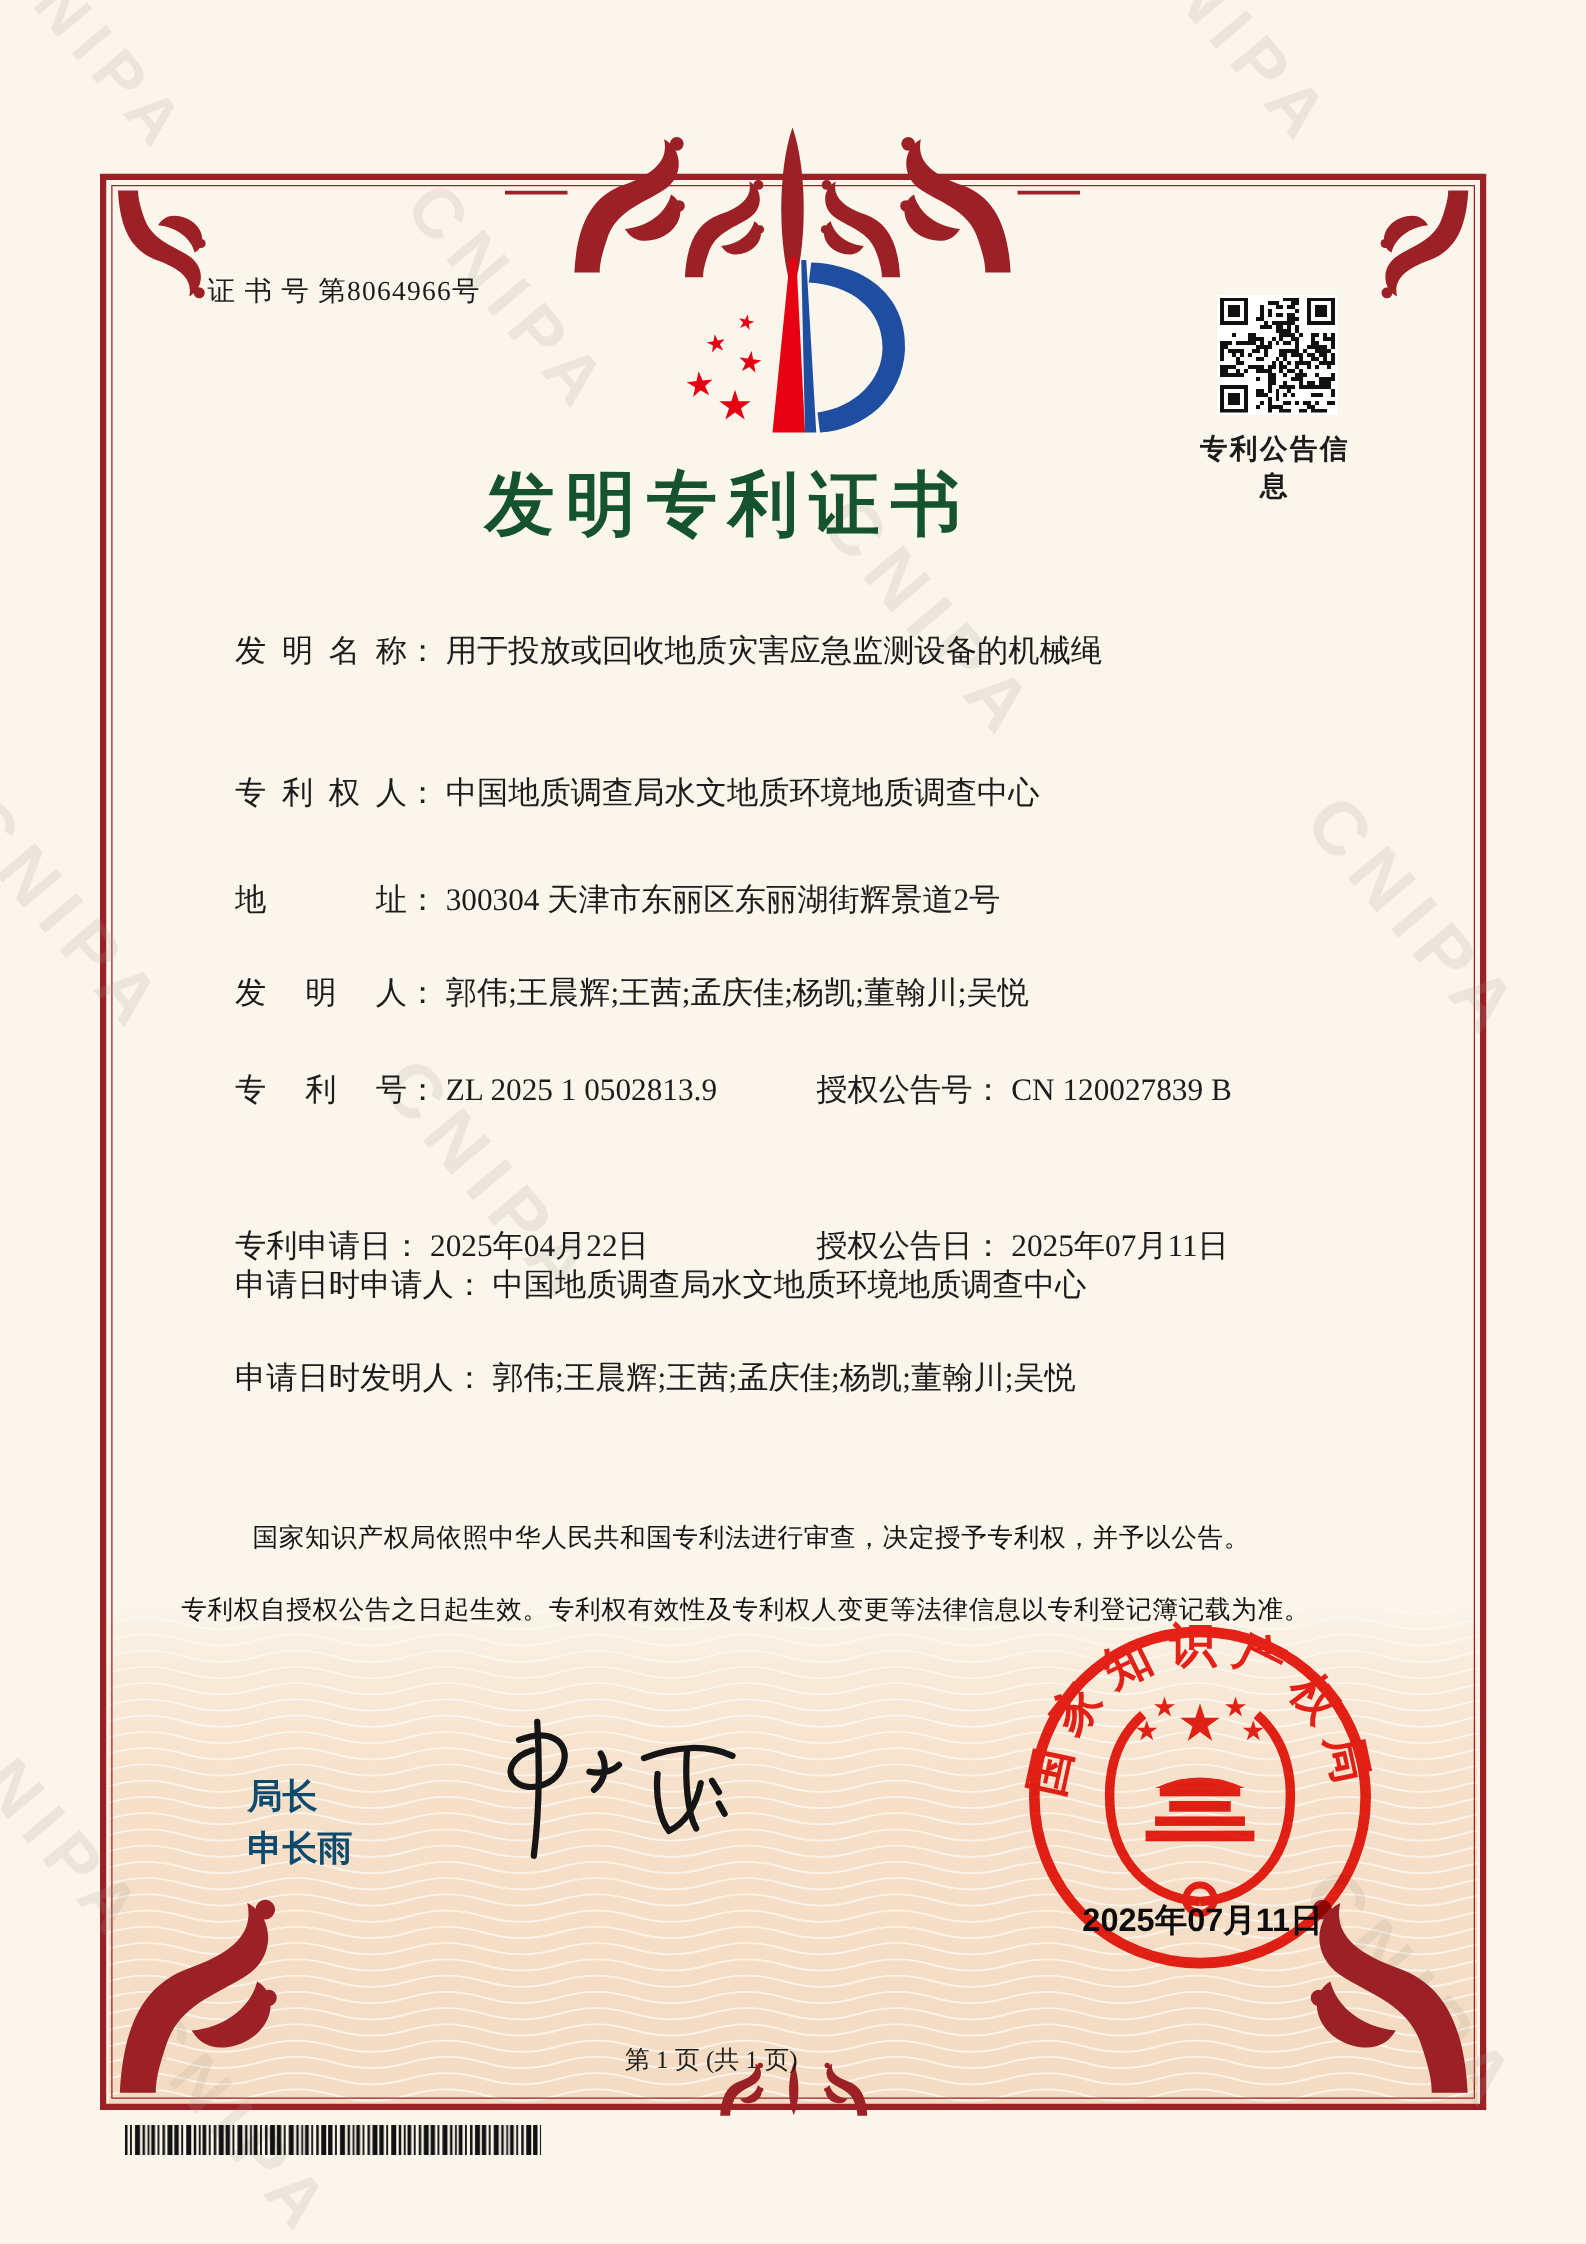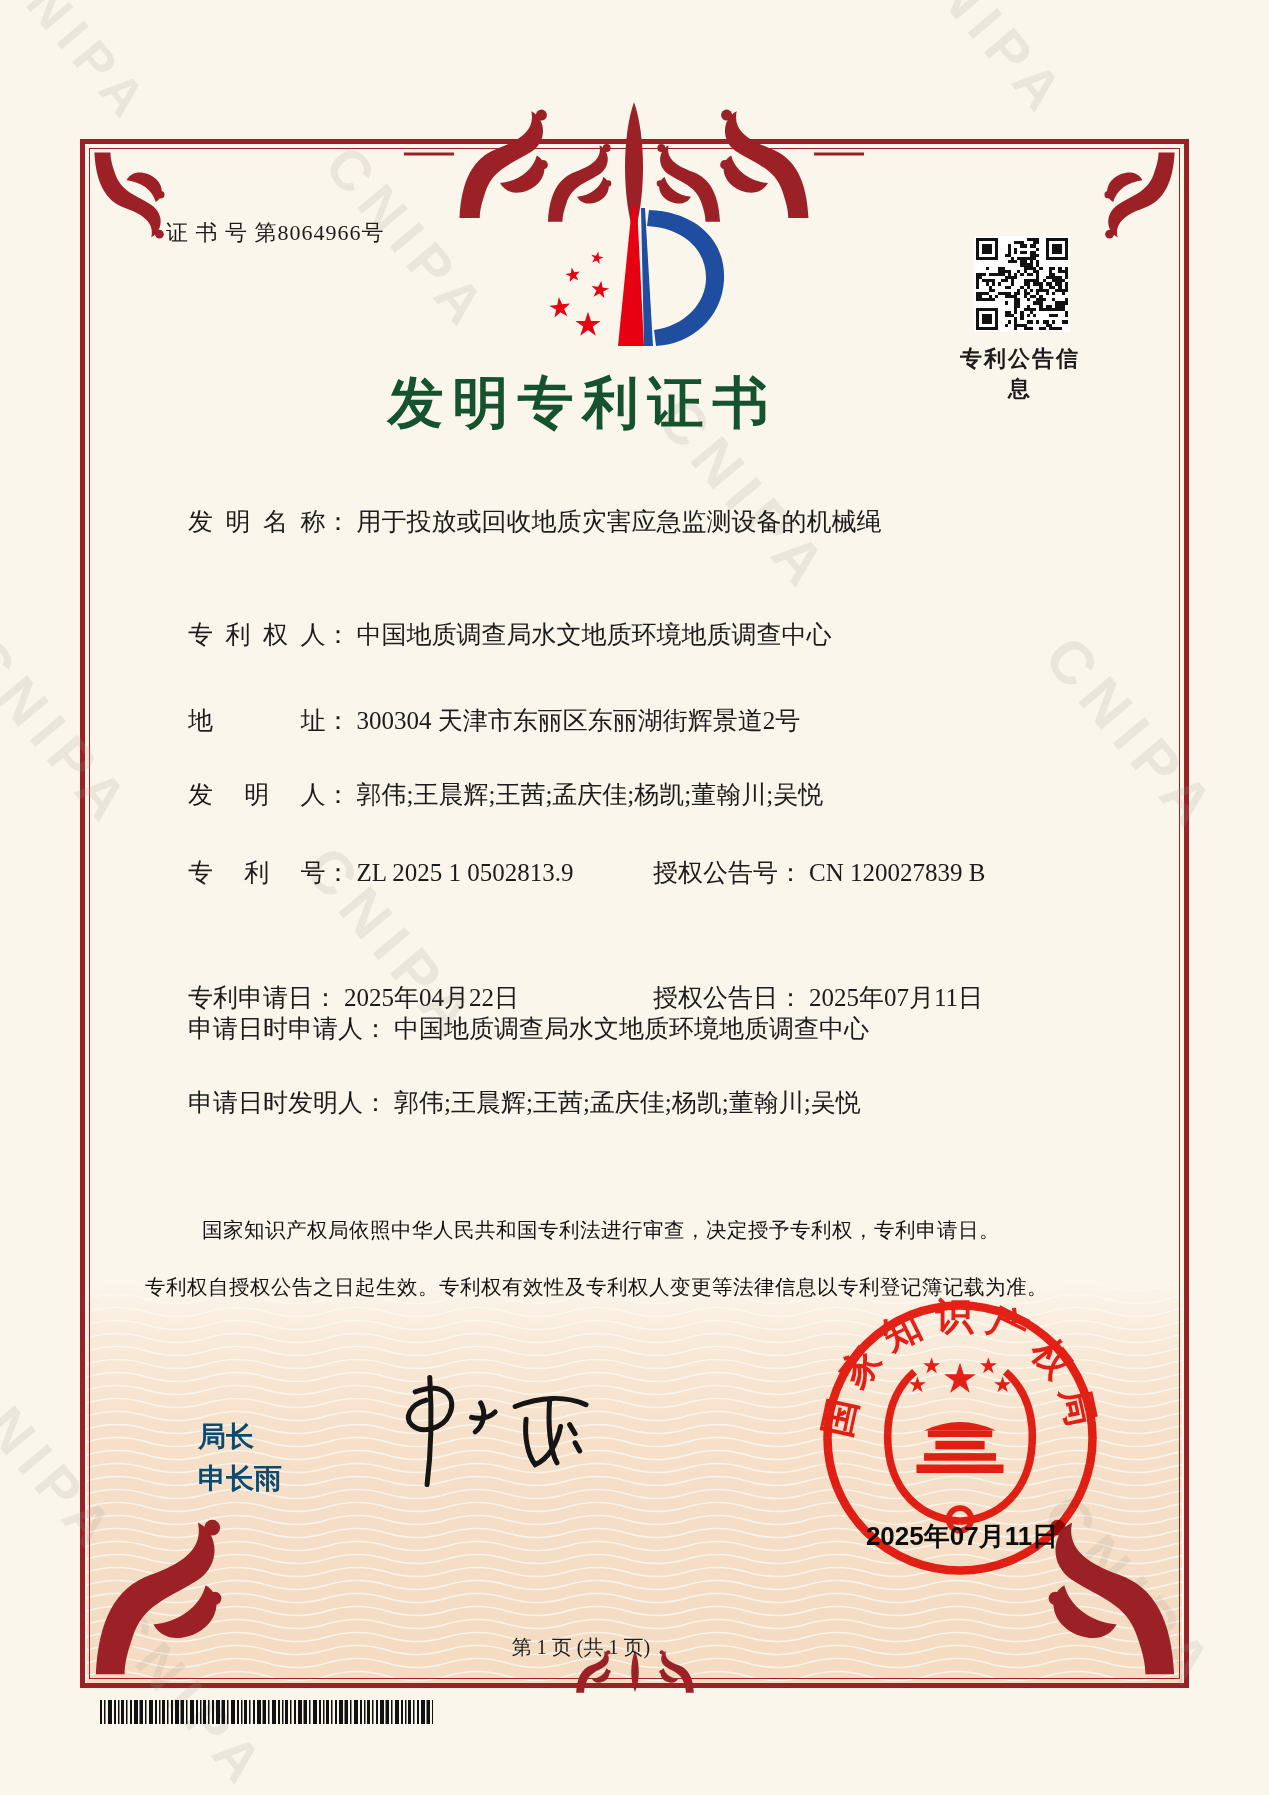--- a/index.html
+++ b/index.html
@@ -69,21 +69,21 @@
     font-family:"Liberation Sans","DejaVu Sans",sans-serif; color:#0c4a6e;margin-left:20px;}
   .dt1{top:1418px;} .dt2{top:1460px;}
   .sig{left:388px; top:1368px; width:218px; height:126px; z-index:6;}
 
   .seal{left:818px; top:1296px; width:284px; height:284px; z-index:6;
     opacity:.95; mix-blend-mode:multiply;}
   .sealdate{left:862px; top:1519px; width:200px; text-align:center; font-size:26px;
     font-weight:700; font-family:"Liberation Sans","DejaVu Sans",sans-serif;
     color:#0d0d0d; z-index:7; white-space:nowrap;}
 
-  .footer{left:80px; top:1634px; width:1002px; text-align:center; font-size:20px; z-index:5;}
+  .footer{left:68px; top:1634px; width:1002px; text-align:center; font-size:20px; z-index:5;}
   .barcode{left:100px; top:1700px; width:333px; height:24px; z-index:5;}
 </style>
 </head>
 <body>
 
 <div class="page">
 
   <svg width="0" height="0" style="position:absolute" aria-hidden="true">
     <defs>
       <path id="starp" d="M0 -11 L2.47 -3.4 L10.46 -3.4 L3.99 1.3 L6.47 8.9 L0 4.2 L-6.47 8.9 L-3.99 1.3 L-10.46 -3.4 L-2.47 -3.4 Z"></path>
@@ -509,21 +509,21 @@
       <span class="flabel">授权公告日：</span><span class="fvalue">2025年07月11日</span>
     </span>
   </div>
   <div class="abs row r7">
     <span class="flabel">申请日时申请人：</span><span class="fvalue">中国地质调查局水文地质环境地质调查中心</span>
   </div>
   <div class="abs row r8">
     <span class="flabel">申请日时发明人：</span><span class="fvalue">郭伟;王晨辉;王茜;孟庆佳;杨凯;董翰川;吴悦</span>
   </div>
 
-  <div class="abs stmt stmt1">国家知识产权局依照中华人民共和国专利法进行审查，决定授予专利权，专利申请日。</div>
+  <div class="abs stmt stmt1">国家知识产权局依照中华人民共和国专利法进行审查，决定授予专利权，并予以公告。</div>
   <div class="abs stmt stmt2">专利权自授权公告之日起生效。专利权有效性及专利权人变更等法律信息以专利登记簿记载为准。</div>
 
   <div class="abs director dt1">局长</div>
   <div class="abs director dt2">申长雨</div>
   <svg class="abs sig" viewBox="0 0 240 130" fill="none" stroke="#151515" stroke-width="5.5" stroke-linecap="round">
     <path d="M30 22 C62 10 76 28 68 46 C60 64 36 68 26 58 C18 50 24 36 42 31"></path>
     <path d="M46 6 C48 40 48 84 43 124"></path>
     <path d="M102 34 C108 44 106 58 96 66"></path>
     <path d="M92 50 C102 52 112 50 118 44"></path>
     <path d="M140 38 C168 27 196 26 218 36"></path>

